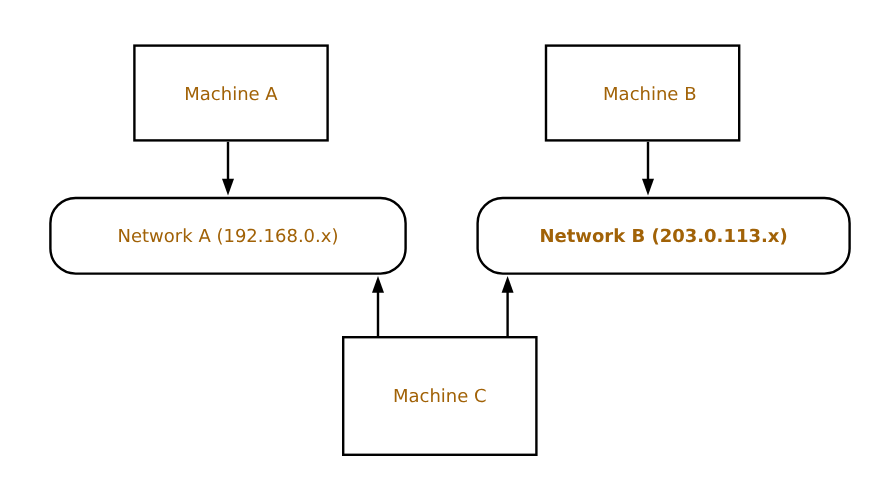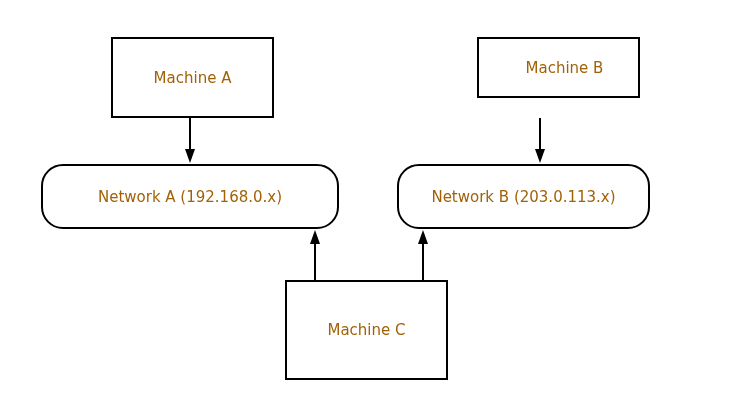--- a/index.html
+++ b/index.html
@@ -24,23 +24,23 @@
     background: #ffffff;
     display: flex;
     align-items: center;
     justify-content: center;
     text-align: center;
   }
   .rect { border-radius: 0; }
   .rounded { border-radius: 22px; }
 
   #machine-a { left: 111px; top: 37px;  width: 163px; height: 81px; }
-  #machine-b { left: 477px; top: 37px;  width: 163px; height: 61px; padding-left: 12px; }
+  #machine-b { left: 454px; top: 37px;  width: 163px; height: 81px; padding-left: 12px; }
   #network-a { left: 41px;  top: 164px; width: 298px; height: 65px; }
-  #network-b { left: 397px; top: 164px; width: 253px; height: 65px; }
+  #network-b { left: 397px; top: 164px; width: 312px; height: 65px; font-weight: bold; }
   #machine-c { left: 285px; top: 280px; width: 163px; height: 100px; }
 
   .edges {
     position: absolute;
     left: 0;
     top: 0;
     width: 738px;
     height: 406px;
     pointer-events: none;
   }

